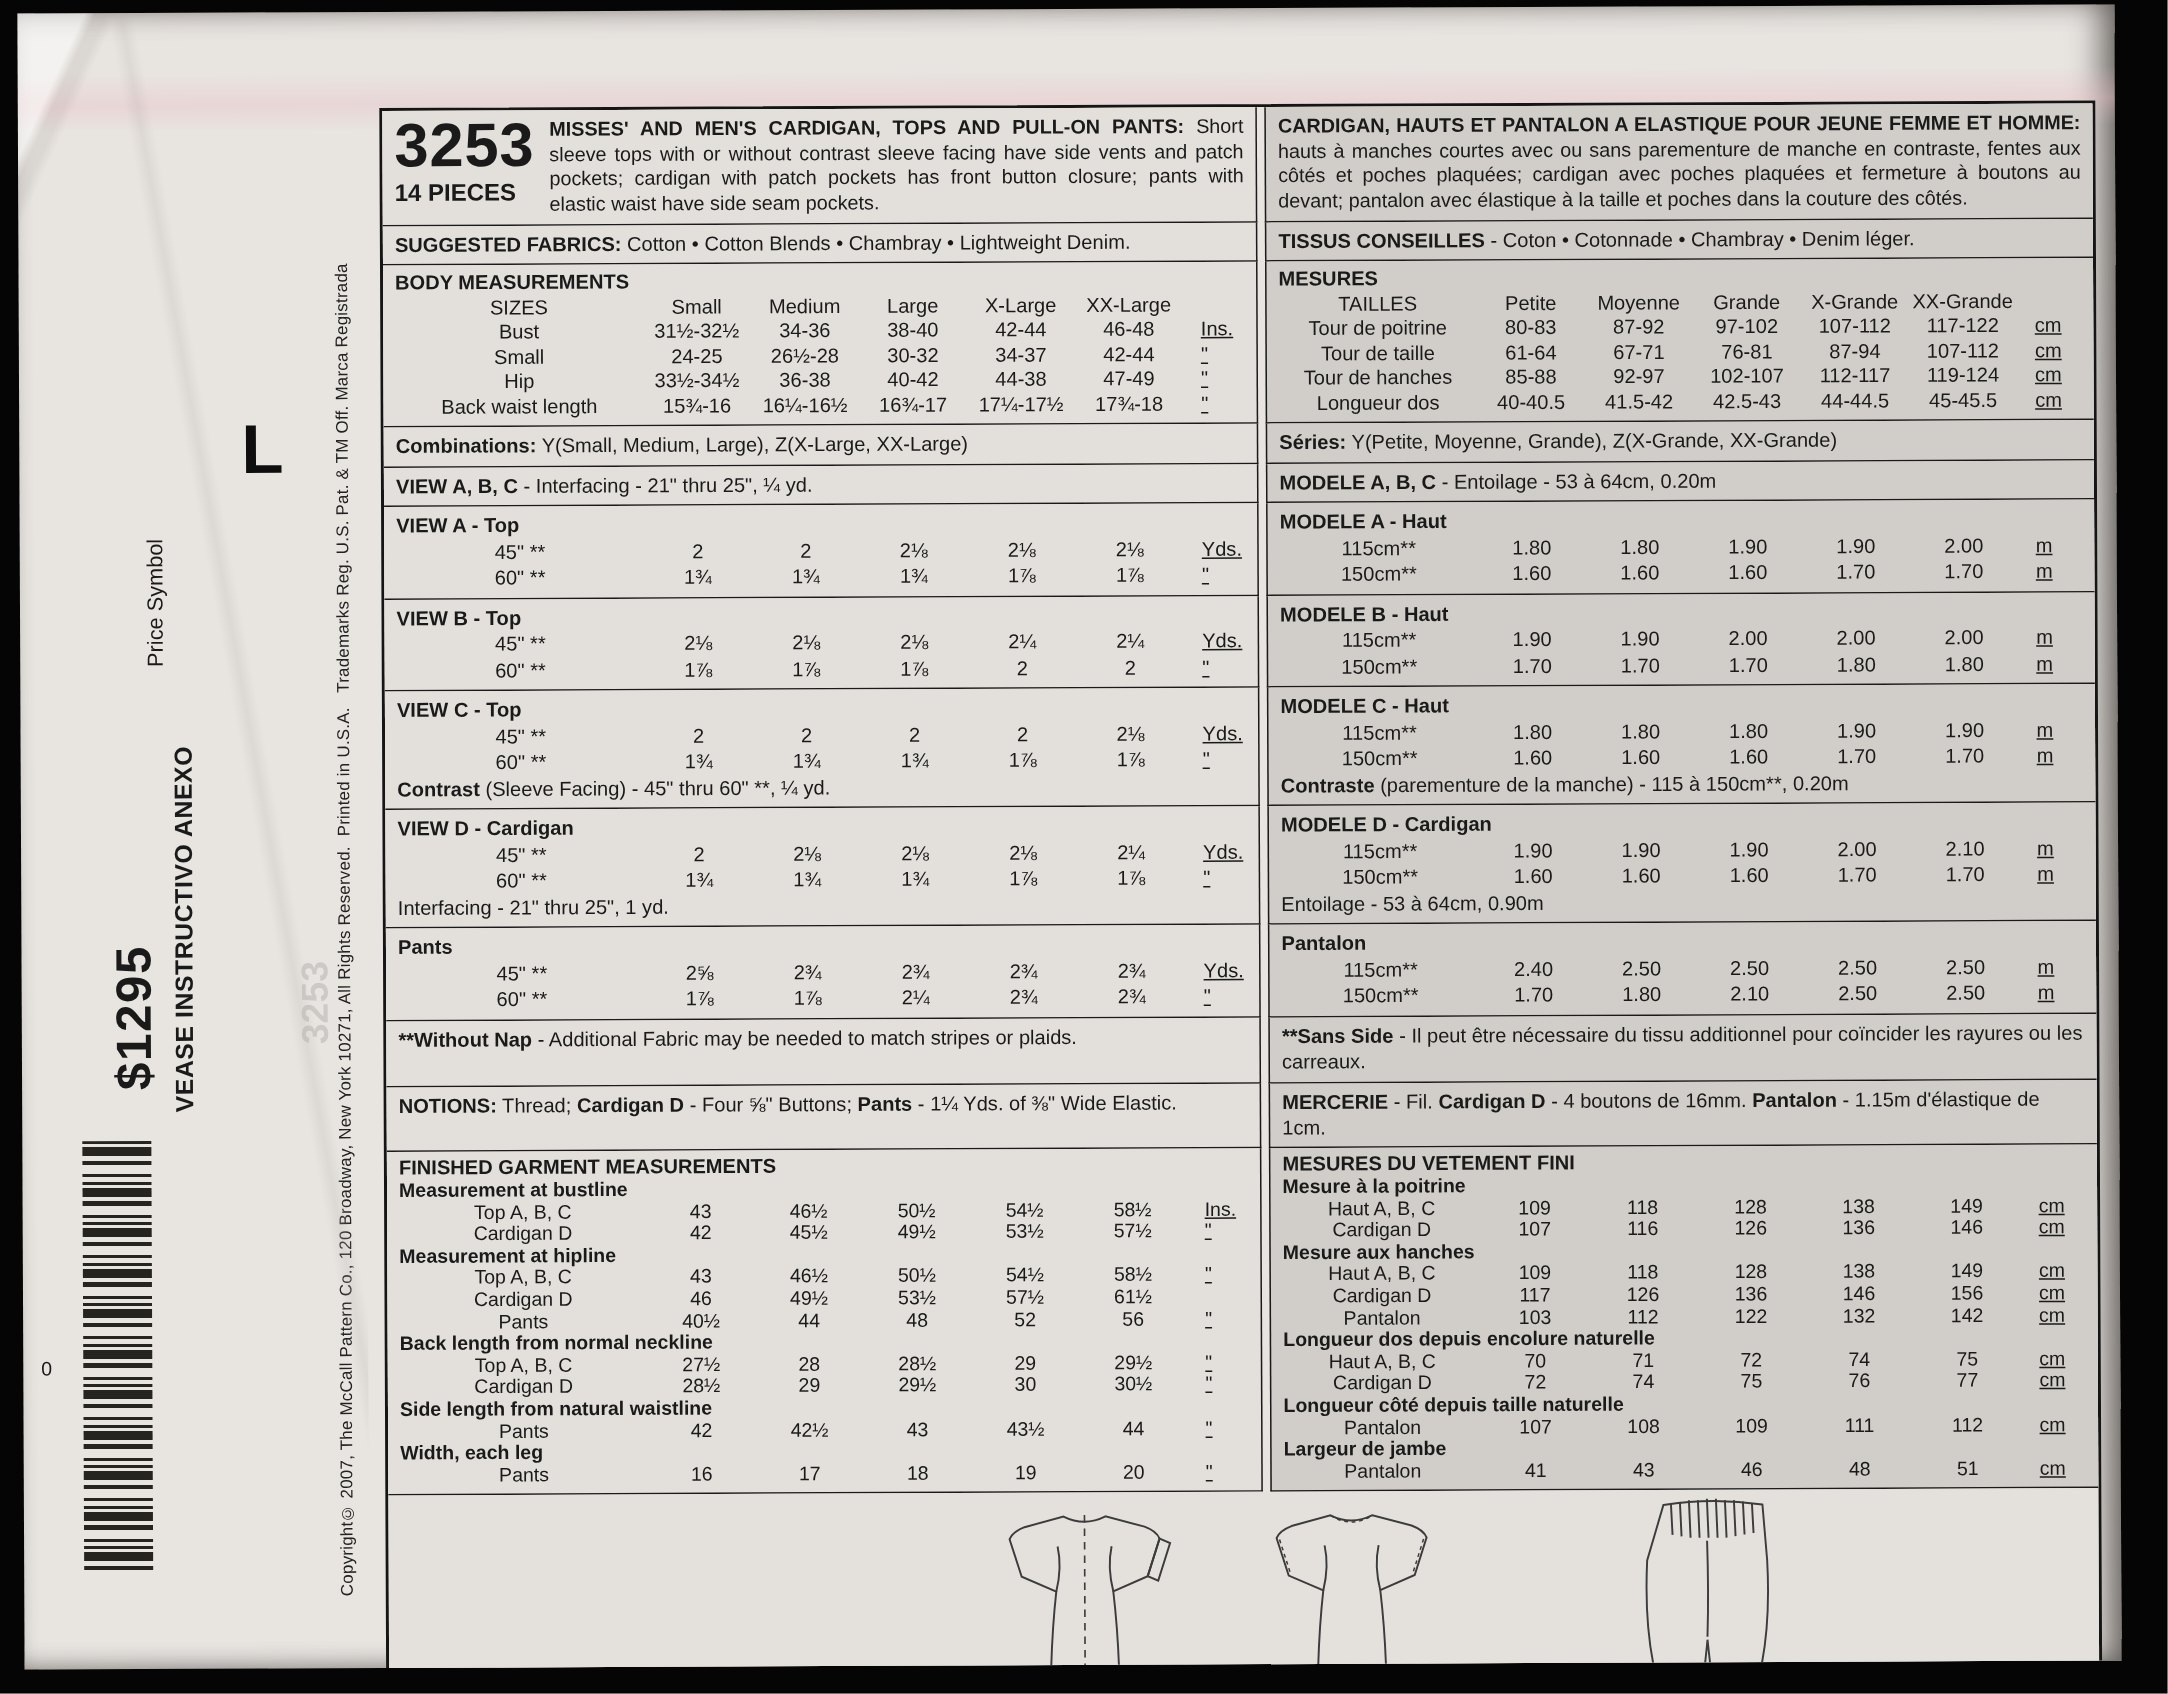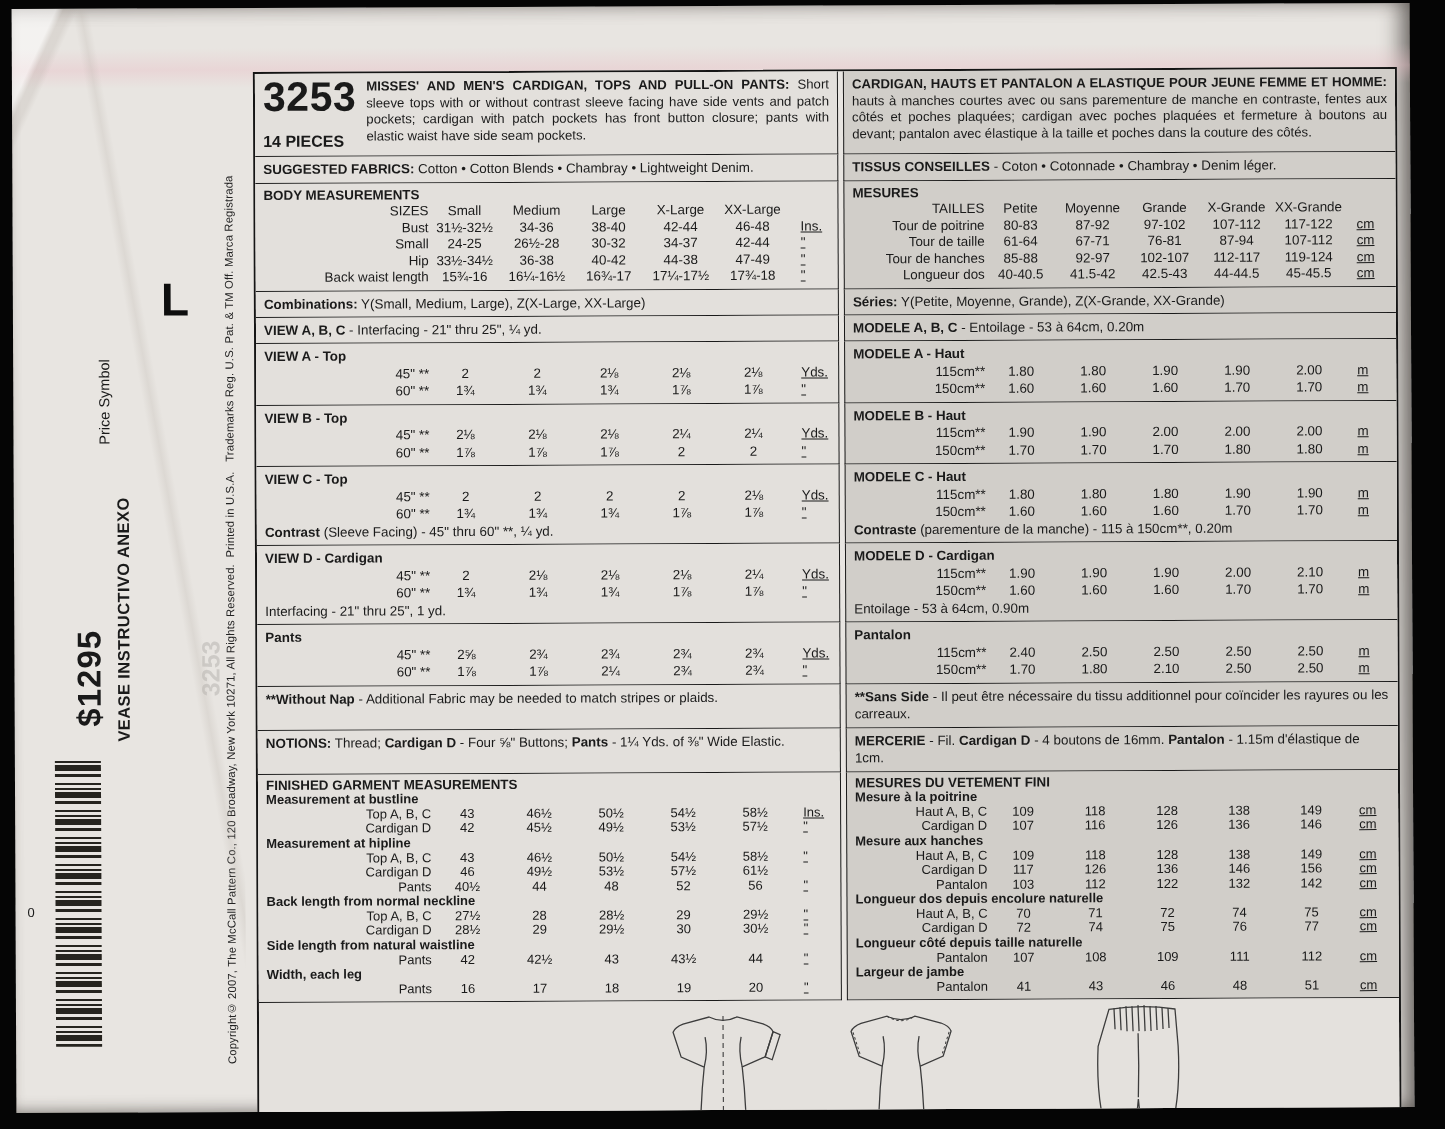--- a/index.html
+++ b/index.html
@@ -34,29 +34,29 @@
   .pair{display:grid;grid-template-columns:583px 1fr;column-gap:5px;background:#e8e5e1;}
   .cell{padding:3px 8px;}
   .cell.en{background:#e3e0dc;border-right:1.5px solid #1a1a1a;border-bottom:1.5px solid #1a1a1a;
     --lw:165px;--cw:72px;}
   .cell.fr{background:#d1cec9;border-left:1.5px solid #1a1a1a;border-bottom:1.5px solid #1a1a1a;
     --lw:132px;--cw:72px;}
   .b{font-weight:bold;}
 
   .hdr{display:flex;gap:10px;padding:5px 8px;}
   .h-num{font-size:41px;font-weight:bold;line-height:.88;letter-spacing:.5px;}
-  .h-pieces{font-size:16px;font-weight:bold;margin-top:18px;white-space:nowrap;}
+  .h-pieces{font-size:16px;font-weight:bold;margin-top:6px;white-space:nowrap;}
   .h-desc{font-size:13.2px;line-height:1.25;text-align:justify;}
   .cell.fr .h-desc{padding-top:2px;}
 
   .oneline{font-size:13.4px;line-height:1.3;padding-top:4px;padding-bottom:4px;}
 
   .mtable{font-size:13.4px;line-height:16.5px;padding-top:4px;padding-bottom:4px;}
   .mrow{display:grid;grid-template-columns:var(--lw) repeat(5,var(--cw)) 1fr;align-items:baseline;}
-  .mlabel{text-align:right;white-space:nowrap;}
+  .mlabel{text-align:center;white-space:nowrap;}
   .mval{text-align:center;white-space:nowrap;}
   .munit{text-align:left;padding-left:12px;white-space:nowrap;text-decoration:underline;}
   .mhead .mval{}
   .sec-title{font-weight:bold;}
 
   .ysec{font-size:13.4px;line-height:17.5px;padding-top:4px;padding-bottom:4px;}
   .ytitle{font-weight:bold;}
 
   .ftable{font-size:13px;line-height:14.6px;padding-top:4px;padding-bottom:5px;}
   .ftable .fheading{font-weight:bold;}

